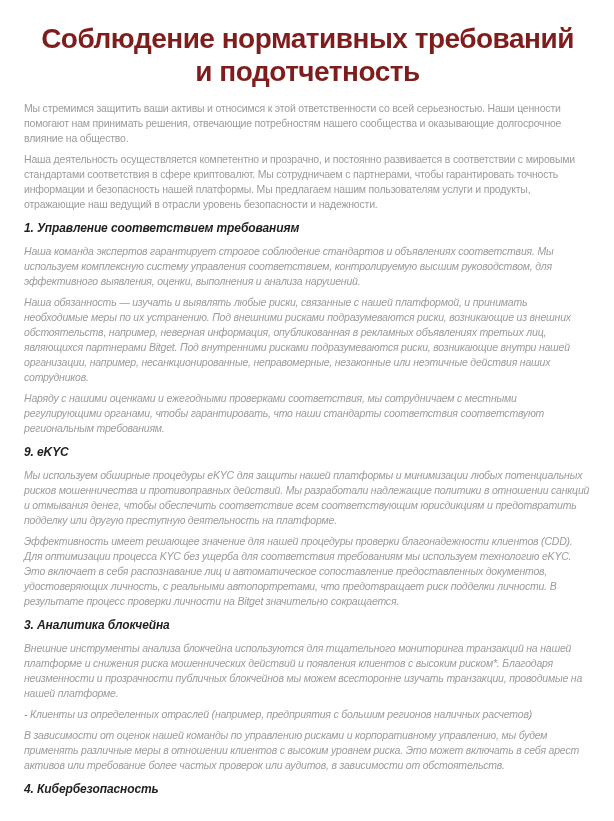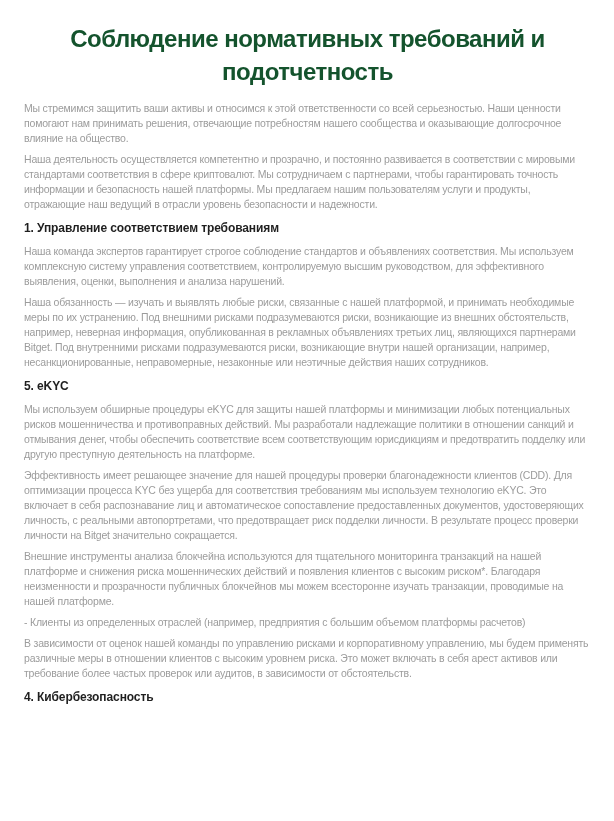--- a/index.html
+++ b/index.html
@@ -11,71 +11,73 @@
     width: 614px;
     font-family: "Liberation Sans", sans-serif;
   }
   .page {
     box-sizing: border-box;
     width: 614px;
     padding: 12px 23px 28px 24px;
     background: #ffffff;
   }
   .page-title {
-    font-size: 24px;
+    font-size: 28px;
     line-height: 33px;
     font-weight: 700;
     text-align: center;
-    color: #14532d;
+    color: #7f1d1d;
     letter-spacing: -0.5px;
     margin: 10px 8px 13px 8px;
   }
   .body-text {
     font-size: 10.5px;
     line-height: 15px;
     letter-spacing: -0.2px;
     color: #9c9c9c;
     margin: 0 0 6px 0;
   }
   .section-heading {
     font-size: 12px;
     line-height: 15px;
     font-weight: 700;
     color: #1f1f1f;
     letter-spacing: -0.1px;
     margin: 9px 0 8px 0;
   }
-  section { margin: 0; }
+  section { margin: 0; font-style: italic; }
 </style>
 </head>
 <body>
 
 <div class="page">
 
   <h1 class="page-title">Соблюдение нормативных требований и подотчетность</h1>
 
   <p class="body-text">Мы стремимся защитить ваши активы и относимся к этой ответственности со всей серьезностью. Наши ценности помогают нам принимать решения, отвечающие потребностям нашего сообщества и оказывающие долгосрочное влияние на общество.</p>
 
   <p class="body-text">Наша деятельность осуществляется компетентно и прозрачно, и постоянно развивается в соответствии с мировыми стандартами соответствия в сфере криптовалют. Мы сотрудничаем с партнерами, чтобы гарантировать точность информации и безопасность нашей платформы. Мы предлагаем нашим пользователям услуги и продукты, отражающие наш ведущий в отрасли уровень безопасности и надежности.</p>
 
   <section>
     <h2 class="section-heading">1. Управление соответствием требованиям</h2>
     <p class="body-text">Наша команда экспертов гарантирует строгое соблюдение стандартов и объявлениях соответствия. Мы используем комплексную систему управления соответствием, контролируемую высшим руководством, для эффективного выявления, оценки, выполнения и анализа нарушений.</p>
     <p class="body-text">Наша обязанность — изучать и выявлять любые риски, связанные с нашей платформой, и принимать необходимые меры по их устранению. Под внешними рисками подразумеваются риски, возникающие из внешних обстоятельств, например, неверная информация, опубликованная в рекламных объявлениях третьих лиц, являющихся партнерами Bitget. Под внутренними рисками подразумеваются риски, возникающие внутри нашей организации, например, несанкционированные, неправомерные, незаконные или неэтичные действия наших сотрудников.</p>
+    <p class="body-text">Наряду с нашими оценками и ежегодными проверками соответствия, мы сотрудничаем с местными регулирующими органами, чтобы гарантировать, что наши стандарты соответствия соответствуют региональным требованиям.</p>
   </section>
 
   <section>
-    <h2 class="section-heading">5. eKYC</h2>
+    <h2 class="section-heading">9. eKYC</h2>
     <p class="body-text">Мы используем обширные процедуры eKYC для защиты нашей платформы и минимизации любых потенциальных рисков мошенничества и противоправных действий. Мы разработали надлежащие политики в отношении санкций и отмывания денег, чтобы обеспечить соответствие всем соответствующим юрисдикциям и предотвратить подделку или другую преступную деятельность на платформе.</p>
     <p class="body-text">Эффективность имеет решающее значение для нашей процедуры проверки благонадежности клиентов (CDD). Для оптимизации процесса KYC без ущерба для соответствия требованиям мы используем технологию eKYC. Это включает в себя распознавание лиц и автоматическое сопоставление предоставленных документов, удостоверяющих личность, с реальными автопортретами, что предотвращает риск подделки личности. В результате процесс проверки личности на Bitget значительно сокращается.</p>
   </section>
 
   <section>
+    <h2 class="section-heading">3. Аналитика блокчейна</h2>
     <p class="body-text">Внешние инструменты анализа блокчейна используются для тщательного мониторинга транзакций на нашей платформе и снижения риска мошеннических действий и появления клиентов с высоким риском*. Благодаря неизменности и прозрачности публичных блокчейнов мы можем всесторонне изучать транзакции, проводимые на нашей платформе.</p>
-    <p class="body-text">- Клиенты из определенных отраслей (например, предприятия с большим объемом платформы расчетов)</p>
+    <p class="body-text">- Клиенты из определенных отраслей (например, предприятия с большим регионов наличных расчетов)</p>
     <p class="body-text">В зависимости от оценок нашей команды по управлению рисками и корпоративному управлению, мы будем применять различные меры в отношении клиентов с высоким уровнем риска. Это может включать в себя арест активов или требование более частых проверок или аудитов, в зависимости от обстоятельств.</p>
   </section>
 
   <section>
     <h2 class="section-heading">4. Кибербезопасность</h2>
 
   </section>
 
 </div>
 

